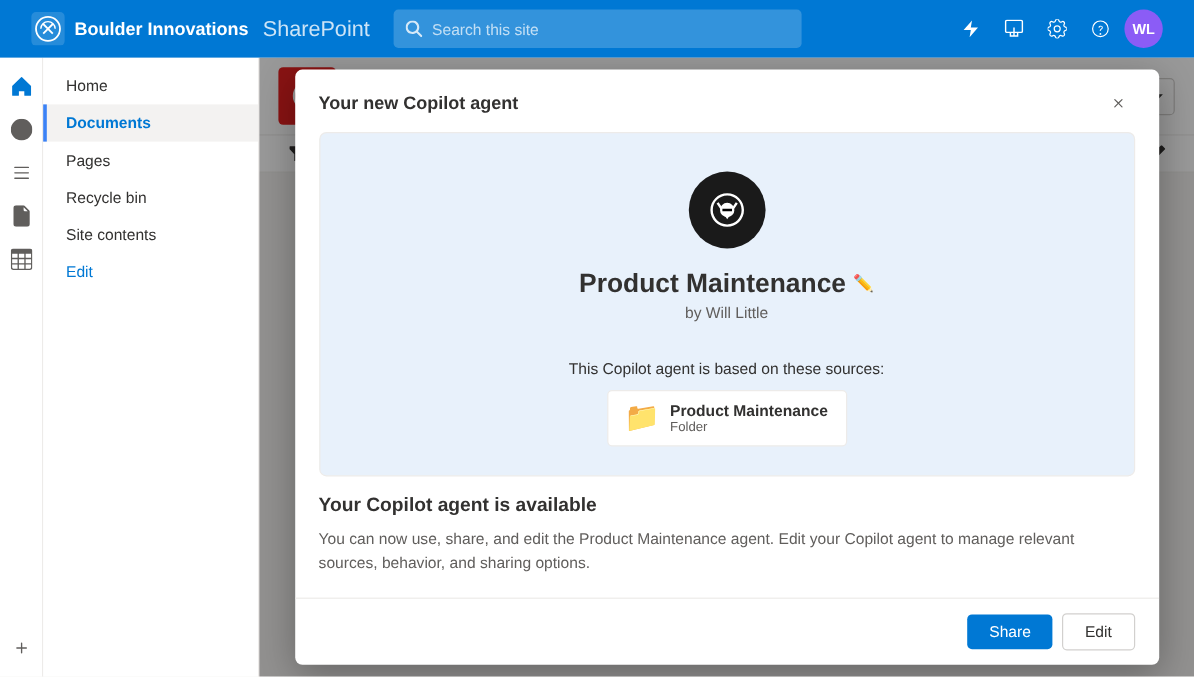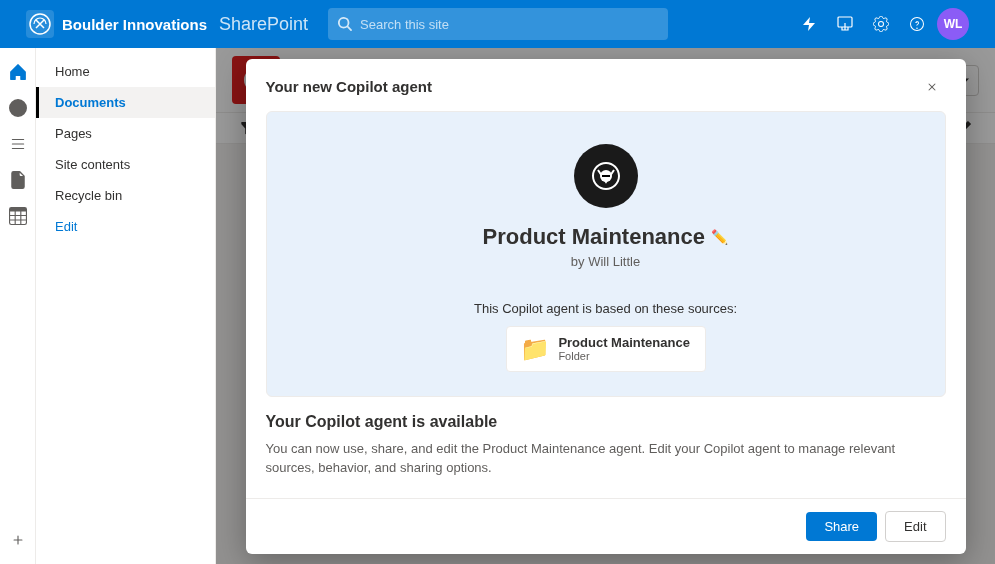--- a/index.html
+++ b/index.html
@@ -50,21 +50,21 @@
 
     
     .leftnav {
       width: 180px; background: #fff; border-right: 1px solid #edebe9;
       display: flex; flex-direction: column; padding: 8px 0;
     }
     .nav-item {
       display: flex; align-items: center; padding: 8px 16px; cursor: pointer;
       font-size: 13px; color: #323130; border-left: 3px solid transparent;
     }
-    .nav-item.active { color: #0078d4; border-left: 3px solid #000000; font-weight: 600; background: #f3f2f1; }
+    .nav-item.active { color: #0078d4; border-left: 3px solid #3b82f6; font-weight: 600; background: #f3f2f1; }
     .nav-item.edit-link { color: #0078d4; }
 
     
     .main {
       flex: 1; display: flex; flex-direction: column; overflow: hidden; position: relative;
     }
     .page-header {
       display: flex; align-items: center; background: #fff; padding: 8px 16px;
       border-bottom: 1px solid #edebe9; gap: 12px;
     }
@@ -253,24 +253,24 @@
     <div class="nav-item">
       <span>Home</span>
     </div>
     <div class="nav-item active">
       <span>Documents</span>
     </div>
     <div class="nav-item">
       <span>Pages</span>
     </div>
     <div class="nav-item">
+      <span>Recycle bin</span>
+    </div>
+    <div class="nav-item">
       <span>Site contents</span>
-    </div>
-    <div class="nav-item">
-      <span>Recycle bin</span>
     </div>
     <div class="nav-item edit-link">
       <span>Edit</span>
     </div>
   </div>
 
   <div class="main">
 
     <div class="page-header">
       <div class="page-icon-box">

